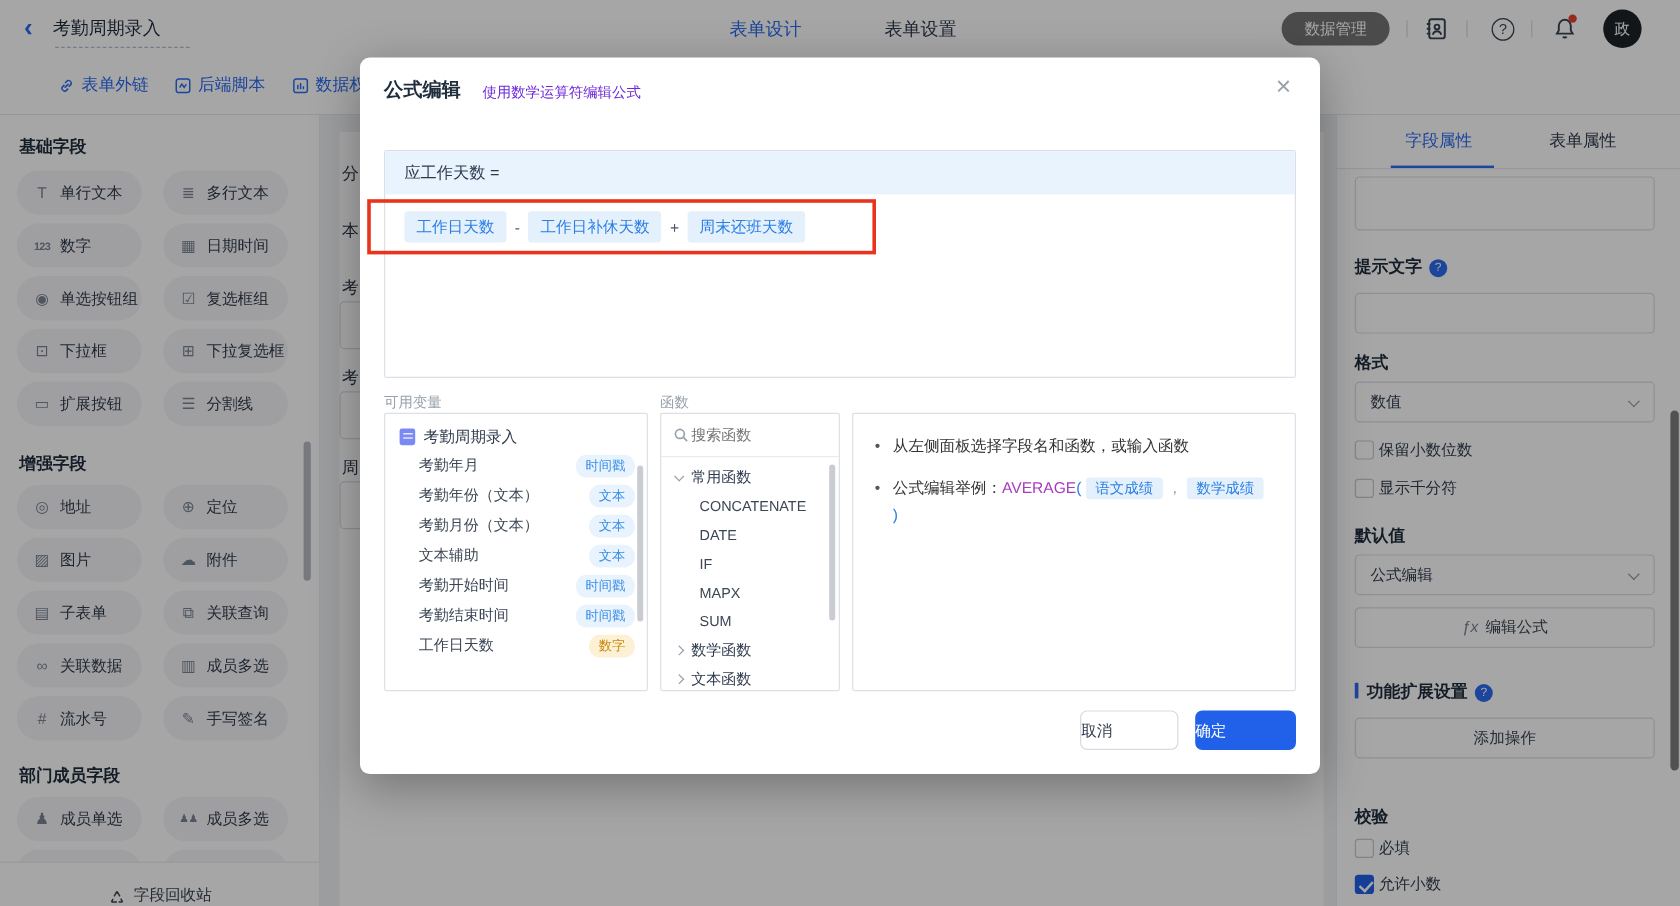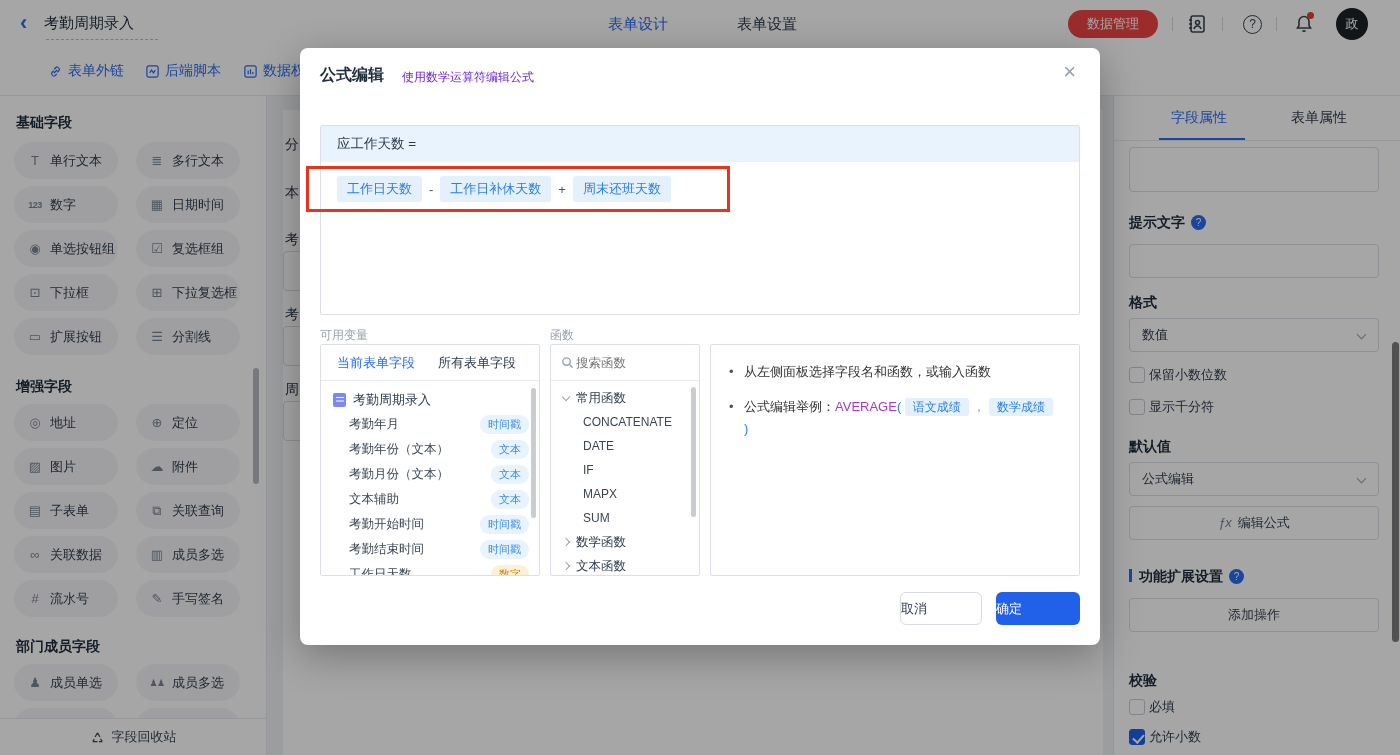--- a/index.html
+++ b/index.html
@@ -5,41 +5,41 @@
   *{box-sizing:border-box;margin:0;padding:0}
   html,body{width:1400px;height:755px;overflow:hidden}
   body{font-family:"Liberation Sans","DejaVu Sans",sans-serif;background:#fff;position:relative;color:#2f3b4d}
   
   .app{position:absolute;inset:0;background:#f0f2f5}
   .topbar{position:absolute;left:0;top:0;width:1400px;height:48px;background:#fff}
   .back{position:absolute;left:20px;top:11px;font-size:22px;color:#2b6cf0;line-height:24px;font-weight:bold}
   .fm-title{position:absolute;left:44px;top:14px;font-size:15px;color:#1f2d3d}
   .fm-title-dash{position:absolute;left:46px;top:39px;width:112px;border-bottom:1px dashed #b7bec9}
   .tb-tab{position:absolute;top:15px;font-size:15px}
-  .pill-green{position:absolute;left:1068px;top:10px;width:90px;height:28px;border-radius:14px;background:#ef4444;color:#fff;font-size:13px;text-align:center;line-height:28px}
+  .pill-green{position:absolute;left:1068px;top:10px;width:90px;height:28px;border-radius:14px;background:#737373;color:#fff;font-size:13px;text-align:center;line-height:28px}
   .tb-div{position:absolute;top:17px;width:1px;height:14px;background:#d7dbe1}
   .tb-ic{position:absolute;top:13px;width:22px;height:22px;color:#3a4350}
   .help-circ{border:1.6px solid #3a4350;border-radius:50%;width:19px;height:19px;text-align:center;line-height:17px;font-size:12px;top:15px}
   .avatar{position:absolute;left:1336px;top:8px;width:32px;height:32px;border-radius:50%;background:#1e2227;color:#fff;font-size:13px;text-align:center;line-height:32px}
   .bell-dot{position:absolute;left:14px;top:-1px;width:7px;height:7px;border-radius:50%;background:#e8402f}
   
   .toolbar{position:absolute;left:0;top:48px;width:1400px;height:48px;background:#fff;border-bottom:1px solid #e7e9ee}
   .tlink{position:absolute;top:14px;font-size:14px;color:#2b6cf0;display:flex;align-items:center;gap:5px}
   .btn-preview{position:absolute;left:1177px;top:60px;width:68px;height:30px;border-radius:15px;border:1px solid #2b6cf0;color:#2b6cf0;background:#fff;font-size:13px;text-align:center;line-height:28px}
   .btn-save{position:absolute;left:1258px;top:60px;width:69px;height:30px;border-radius:15px;background:#2160e8;color:#fff;font-size:13px;text-align:center;line-height:30px}
   .btn-share{position:absolute;left:1339px;top:59px;width:32px;height:32px;border-radius:50%;background:#e9eefb;display:flex;align-items:center;justify-content:center}
   
   .sidebar{position:absolute;left:0;top:96px;width:267px;height:659px;background:#fff;border-right:1px solid #e7e9ee}
   .sec-title{position:absolute;left:16px;font-size:14px;font-weight:bold;color:#1f2d3d}
   .fields{position:absolute;left:14px;display:grid;grid-template-columns:104px 104px;gap:7px 18px}
   .pill{width:104px;height:37px;border-radius:19px;background:#f4f5f7;display:flex;align-items:center;padding-left:13px;gap:7px;font-size:13px;color:#323c4d}
   .pill .ig{color:#7a8494;font-size:13px;width:16px;text-align:center;flex:none}
   .pill .ig.sm{font-size:9px;font-weight:bold;letter-spacing:-.5px}
   .sb-scroll{position:absolute;left:253px;top:272px;width:6px;height:116px;border-radius:3px;background:#b7bbc2}
-  .recycle{position:absolute;left:0;bottom:0;width:266px;height:37px;background:#fff;border-top:1px solid #e9eaee;display:flex;align-items:center;justify-content:center;gap:7px;font-size:13px;color:#3c4654;z-index:5}
+  .recycle{position:absolute;left:0;bottom:0;width:266px;height:37px;background:#fff;border-top:1px solid #e9eaee;display:flex;align-items:flex-end;justify-content:center;gap:7px;font-size:13px;color:#3c4654;z-index:5}
   
   .canvas{position:absolute;left:267px;top:96px;width:846px;height:659px;background:#f0f2f5}
   .canvas-card{position:absolute;left:16px;top:14px;width:820px;bottom:0;background:#fff}
   .cv-label{position:absolute;left:2px;font-size:14px;color:#2a3648}
   .cv-box{position:absolute;left:0;width:420px;height:40px;border:1px solid #d9dde3;border-radius:4px;background:#fff}
   
   .rpanel{position:absolute;left:1113px;top:96px;width:287px;height:659px;background:#fff;border-left:1px solid #e7e9ee}
   .rp-tab{position:absolute;top:13px;width:90px;text-align:center;font-size:14px}
   .rp-underline{position:absolute;left:45px;top:42px;width:86px;height:2px;background:#2b6cf0}
   .rp-sep{position:absolute;left:0;top:44px;width:287px;height:1px;background:#e9eaee}
@@ -339,24 +339,20 @@
       <span class="op">+</span>
       <span class="chip">周末还班天数</span>
     </div>
   </div>
   <div class="red-box"></div>
 
   <div class="p-label" style="left:20px">可用变量</div>
   <div class="p-label" style="left:250px">函数</div>
 
   <div class="panel" style="left:20px;width:220px">
-    <div class="v-tabs">
-      <span style="margin-left:16px;color:#2b6cf0">当前表单字段</span>
-      <span style="margin-left:23px;color:#2f3b4d">所有表单字段</span>
-    </div>
     <div style="padding-top:6px">
       <div class="v-row" style="padding-left:12px;gap:7px;color:#2f3b4d;font-size:13px">
         <span class="doc-ic"></span>
         <span>考勤周期录入</span>
       </div>
       <div class="v-row">
           <span class="nm">考勤年月</span>
           <span class="badge">时间戳</span>
         </div>
       <div class="v-row">

